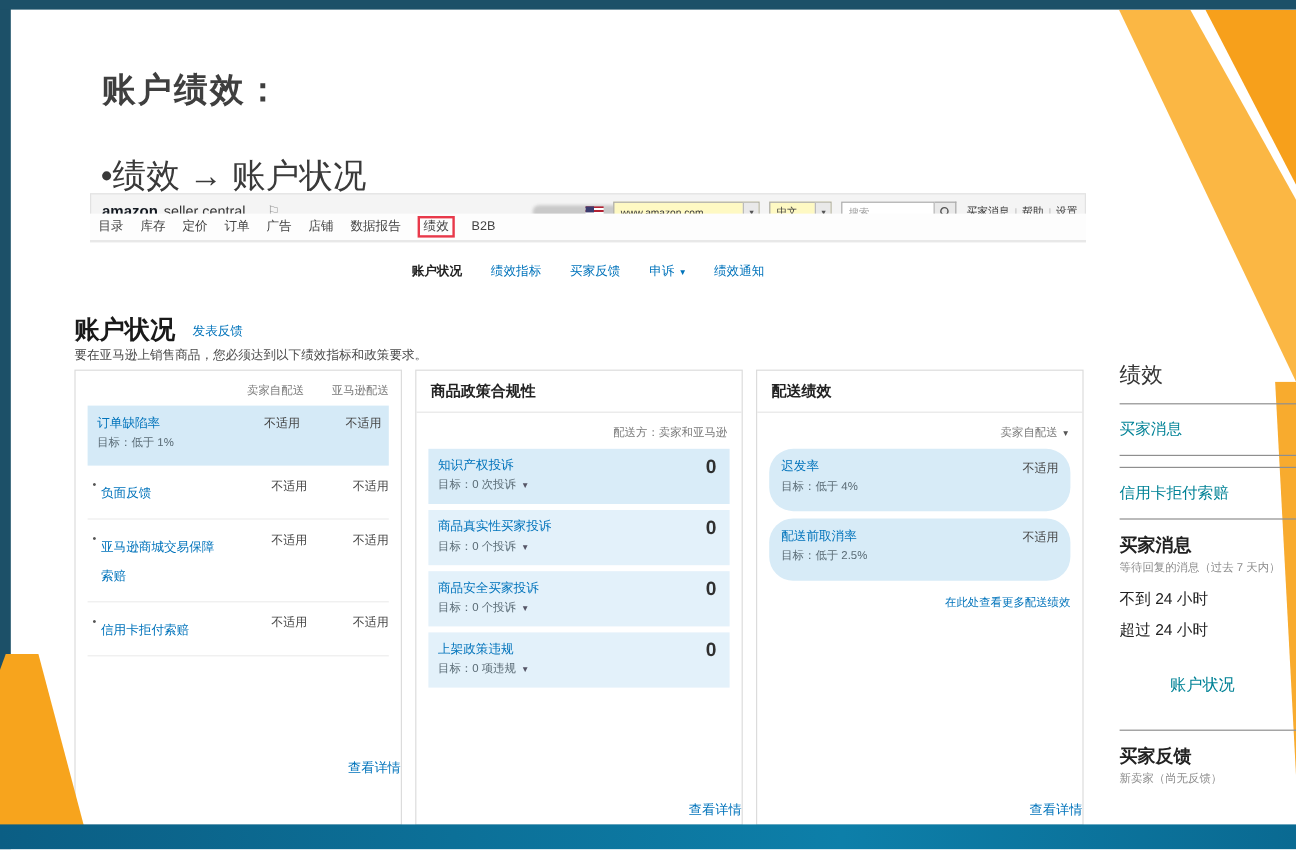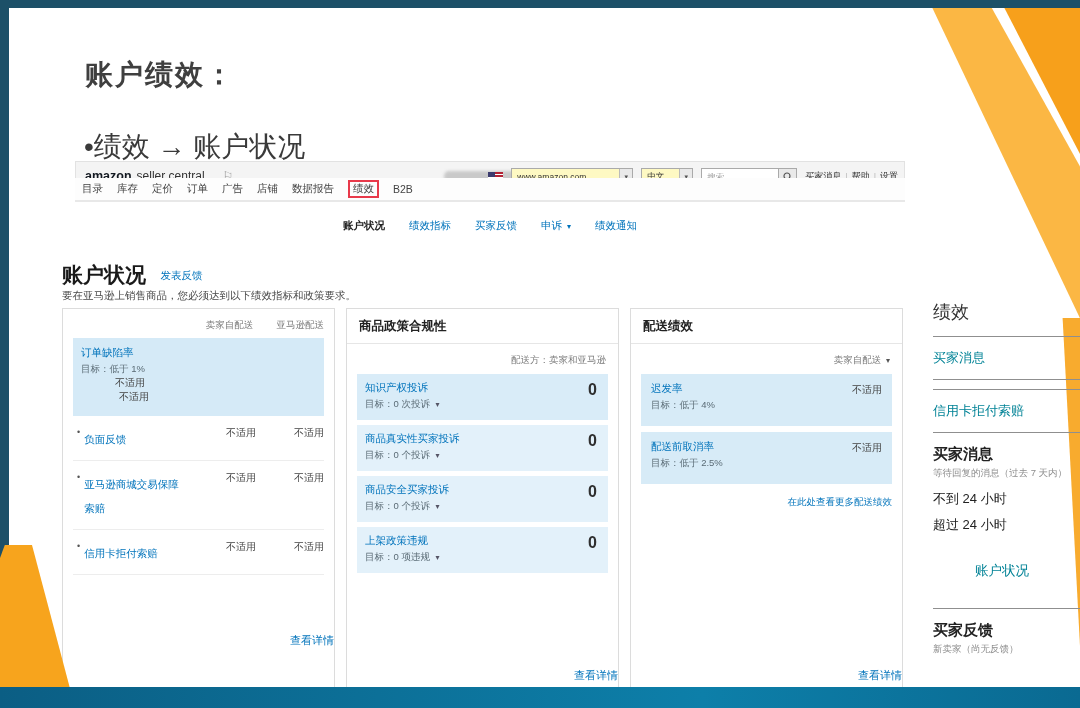--- a/index.html
+++ b/index.html
@@ -81,38 +81,38 @@
   #panel-cs { left:62px; } #panel-policy { left:346px; } #panel-ship { left:630px; }
   .panel-title { font-size:12.5px; font-weight:bold; color:#222; padding:9px 12px 8px; border-bottom:1px solid #e6e6e6; }
   .panel-body { position:relative; padding:6px 10px 26px; height:346px; }
   .panel-footer { position:absolute; left:0; bottom:7px; width:100%; text-align:right; }
   .panel-footer span { font-size:11px; color:#0073bb; cursor:pointer; }
 
   .colv { display:inline-block; text-align:right; font-size:10px; color:#444; }
   .w1 { width:64px; } .w2 { width:68px; }
   .cs-colhead { text-align:right; font-size:9.5px; color:#7a7a7a; margin:4px 0 6px; } 
   .cs-colhead .w1, .cs-colhead .w2 { color:#7a7a7a; font-size:9.5px; }
-  .cs-hl { background:#d5eaf7; padding:8px 6px 12px 8px; display:flex; align-items:flex-start;flex-direction:column; }
+  .cs-hl { background:#d5eaf7; padding:8px 6px 12px 8px; display:flex; align-items:flex-start; }
   .cs-left { flex:1; min-width:0; }
   .m-link { color:#0073bb; font-size:10.5px; cursor:pointer; }
   .m-target { color:#5a6b75; font-size:9.5px; margin-top:3px; }
   .cs-note { font-weight:bold; font-size:10.5px; color:#222; margin:12px 0 2px; }
   .cs-item { display:flex; align-items:flex-start; padding:10px 0 10px 4px; border-bottom:1px solid #ededed; }
   .cs-item:last-of-type { border-bottom:none; }
   .cs-bullet { color:#555; font-size:9px; margin:1px 4px 0 0; }
   .cs-item .cs-left { padding-right:4px; line-height:1.5; }
 
   .scope-line { text-align:right; font-size:9.5px; color:#7a7a7a; margin:4px 2px 7px; }
   .scope-caret { font-size:8px; color:#555; margin-left:2px; }
   .p-row { position:relative; background:#d9ecf8; margin-bottom:5px; padding:7px 34px 9px 8px; min-height:44px; }
   .p-row.lighter { background:#e3f1fa; }
   .p-row-value { position:absolute; right:11px; top:7px; font-size:16px; font-weight:bold; color:#2f2f2f; }
   .p-target-caret { font-size:8px; color:#556; margin-left:3px; }
 
-  .s-row { position:relative; background:#d7ebf7; margin-bottom:6px; padding:8px 10px; min-height:52px; }
+  .s-row { position:relative; background:#d7ebf7; margin-bottom:6px; padding:8px 10px; min-height:52px;border-radius:20px; }
   .s-row-value { position:absolute; right:10px; top:9px; font-size:10px; color:#444; }
   .more-link { text-align:right; font-size:9.5px; color:#0073bb; margin-top:12px; cursor:pointer; }
 
   
   .sidebar { position:absolute; left:933px; top:300px; width:147px; z-index:3; }
   .sb-title { font-size:18px; color:#333; margin-bottom:12px; }
   .sb-div { border-top:1px solid #8f8f8f; margin:9px 0; }
   .sb-link { color:#008296; font-size:13px; padding:3px 0; white-space:nowrap; overflow:hidden; cursor:pointer; }
   .sb-head { font-size:15px; font-weight:bold; color:#222; margin-top:12px; }
   .sb-sub { font-size:9.5px; color:#8c8c8c; margin:3px 0 10px; white-space:nowrap; overflow:hidden; }

